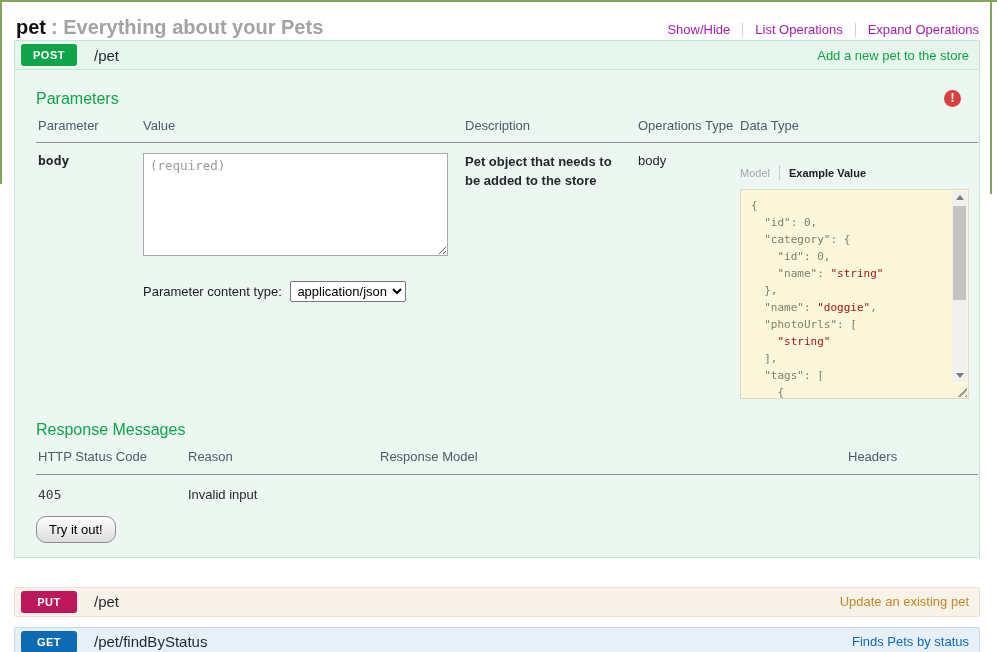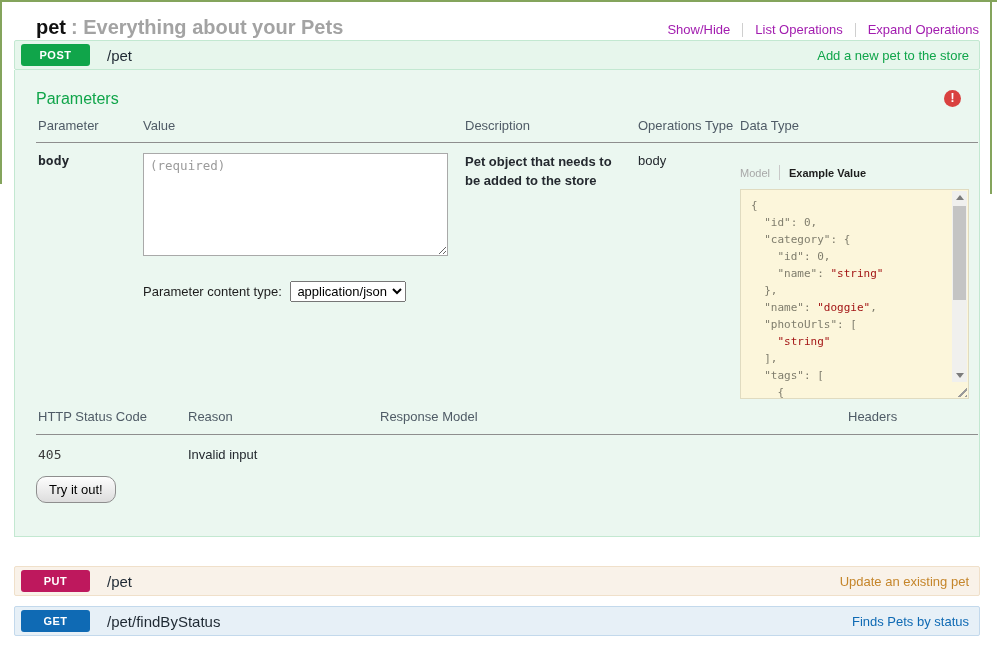--- a/index.html
+++ b/index.html
@@ -14,30 +14,30 @@
   }
   .mono { font-family: "DejaVu Sans Mono", "Liberation Mono", monospace; }
 
   
   .frame-top   { position:absolute; top:0; left:0; width:997px; height:2px; background:#84a45c; }
   .frame-left  { position:absolute; top:0; left:0; width:2px; height:184px; background:#84a45c; }
   .frame-right { position:absolute; top:0; left:990px; width:2px; height:194px; background:#84a45c; }
 
   
   .page-header { display:flex; justify-content:space-between; align-items:baseline; padding:15px 18px 0 16px; }
-  .page-title { font-size:20px; font-weight:bold; color:#111; line-height:25px;margin-left:20px; }
+  .page-title { font-size:20px; font-weight:bold; color:#111; line-height:25px; }
   .page-title .subtitle { color:#a3a3a3; margin-left:5px; }
   .top-nav { display:flex; align-items:center; font-size:13px; color:#3b4151; }
   .top-nav a { color:#a21caf; text-decoration:none; cursor:pointer; }
   .nav-divider { width:1px; height:14px; background:#cfcfcf; margin:0 12px; }
 
   
   .operation { margin:0 17px 0 14px; }
   .op-heading { height:30px; display:flex; align-items:center; border:1px solid; border-radius:2px; }
-  .http-badge { color:#fff; font-size:11px; font-weight:bold; width:69px; text-align:center;
+  .http-badge { color:#fff; font-size:11px; font-weight:bold; width:56px; text-align:center;
                 padding:5px 0; border-radius:3px; margin-left:6px; letter-spacing:.5px; cursor:pointer; }
   .op-path { margin-left:17px; font-size:15px; color:#1f2933; text-decoration:none; cursor:pointer; }
   .op-link { margin-left:auto; margin-right:10px; font-size:13px; text-decoration:none; cursor:pointer; }
 
   .post .op-heading { background:#e7f6ec; border-color:#c3e8d1; }
   .post .http-badge { background:#10a54a; }
   .post .op-link   { color:#10a54a; }
 
   .put { margin-top:29px; }
   .put .op-heading { background:#f9f2e9; border-color:#f0e0ca; }
@@ -197,20 +197,21 @@
                     <span class="tri-down"></span>
                   </span>
               </div>
               <div class="grip"></div>
             </div>
           </td>
         </tr>
       </tbody>
     </table>
 
+    <h3 class="section-title responses-title">Response Messages</h3>
     <table>
       <colgroup>
           <col style="width:150px">
           <col style="width:192px">
           <col style="width:468px">
           <col>
         </colgroup>
       <thead>
         <tr>
           <th>HTTP Status Code</th>

